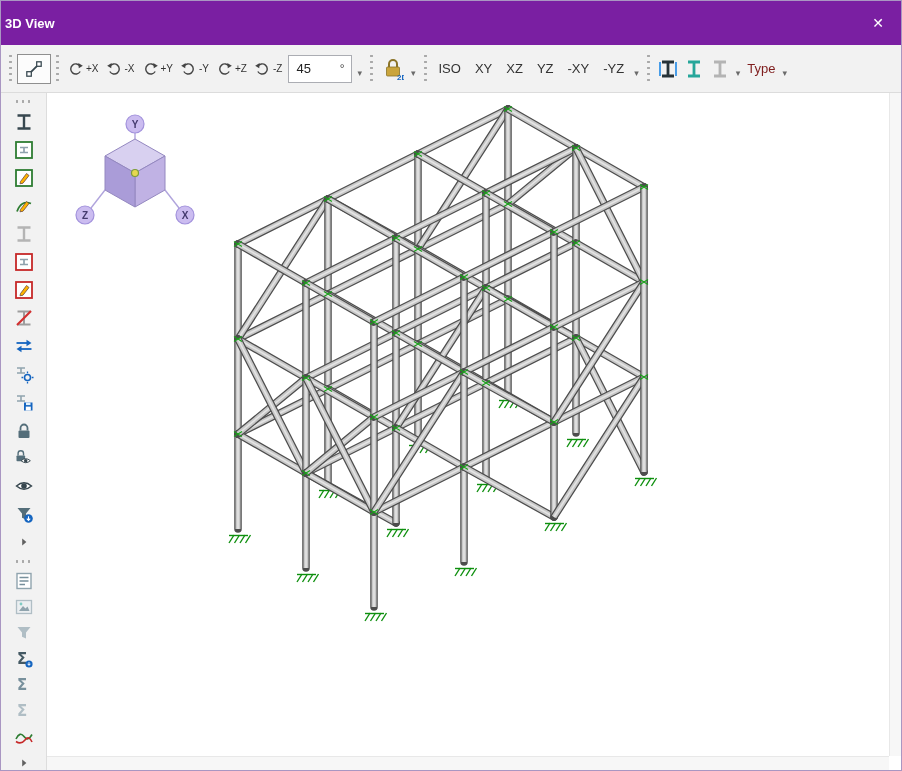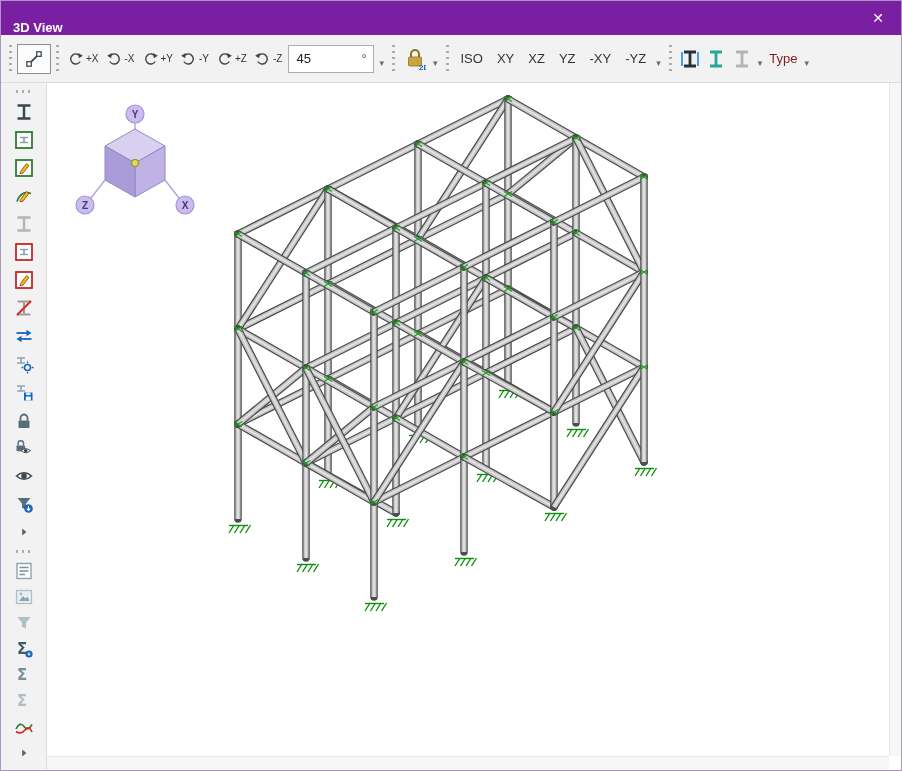--- a/index.html
+++ b/index.html
@@ -1,29 +1,29 @@
 <!DOCTYPE html>
 <html><head>
 <meta charset="utf-8">
 <style>
   *{box-sizing:border-box;margin:0;padding:0;}
   html,body{width:902px;height:771px;}
   body{font-family:"Liberation Sans",sans-serif;background:#ffffff;}
   .window{width:902px;height:771px;border:1px solid #a996c2;background:#f2f2f2;display:flex;flex-direction:column;}
-  .titlebar{height:34px;background:#7a1fa2;display:flex;align-items:flex-end;padding-left:12px;flex:0 0 auto;}
+  .titlebar{height:44px;background:#7a1fa2;display:flex;align-items:center;padding-left:4px;flex:0 0 auto;}
   .title{color:#fff;font-size:13px;font-weight:700;}
   .close{margin-left:auto;width:46px;height:100%;display:flex;align-items:center;justify-content:center;color:#fff;background:transparent;border:0;font-size:14px;cursor:pointer;}
   .toolbar{height:48px;display:flex;align-items:center;background:#f2f2f2;border-bottom:1px solid #dcdcdc;padding:0 3px;flex:0 0 auto;}
   .handle-v{width:5px;height:32px;margin:0 4px;background-image:radial-gradient(circle,#a9a9a9 1.1px,transparent 1.4px);background-size:5px 6px;background-repeat:repeat-y;background-position:center top;}
   .handle-h{height:5px;width:20px;margin:3px 0 4px 0;background-image:radial-gradient(circle,#a9a9a9 1.1px,transparent 1.4px);background-size:6px 5px;background-repeat:repeat-x;flex:0 0 auto;}
   .btn{height:34px;border:0;background:transparent;display:inline-flex;align-items:center;justify-content:center;gap:3px;font-size:13px;color:#333;padding:0 7px;cursor:pointer;font-family:inherit;}
   .icon-only{padding:0 4px;}
   .select-btn{border:1px solid #8f8f8f;background:#fcfcfc;height:30px;width:34px;}
   .rot-label{font-size:10px;color:#333;}
-  .angle-box{width:86px;height:28px;background:#fff;border:1px solid #abadb3;display:flex;align-items:center;padding:0 7px;margin:0 2px;}
+  .angle-box{width:64px;height:28px;background:#fff;border:1px solid #abadb3;display:flex;align-items:center;padding:0 7px;margin:0 2px;}
   .angle-box input{border:0;outline:0;width:100%;font-size:13px;font-family:inherit;color:#222;background:transparent;}
   .angle-unit{color:#444;font-size:12px;}
   .chev{border:0;background:transparent;color:#6a6a6a;font-size:9px;padding:10px 3px 2px 3px;cursor:pointer;}
   .typelabel{color:#7f1d1d;font-size:13px;padding:0 4px;}
   .main{display:flex;flex:1 1 auto;min-height:0;}
   .sidebar{width:46px;background:#f2f2f2;border-right:1px solid #ddd;display:flex;flex-direction:column;align-items:center;padding-top:3px;overflow:hidden;}
   .sb-btn{width:36px;height:28px;border:0;background:transparent;display:flex;align-items:center;justify-content:center;cursor:pointer;flex:0 0 auto;}
   .sb-btn.small{height:26px;}
   .canvas-area{flex:1;position:relative;background:#fff;overflow:hidden;}
   #canvas-svg{position:absolute;left:0;top:0;}

